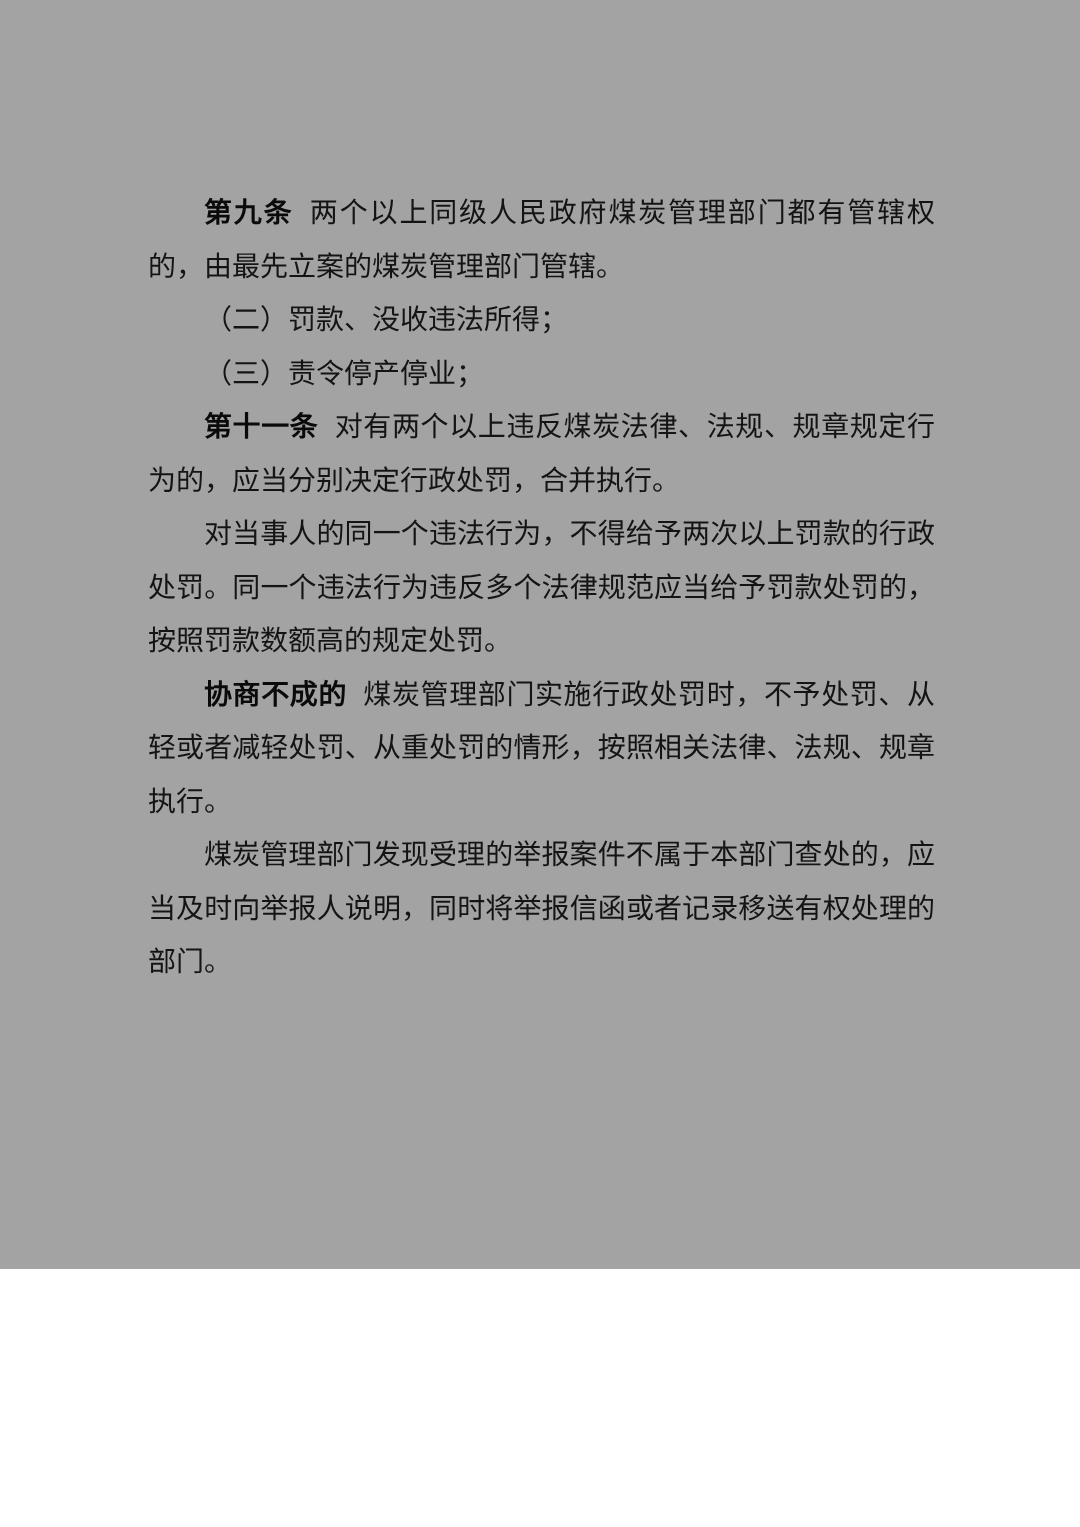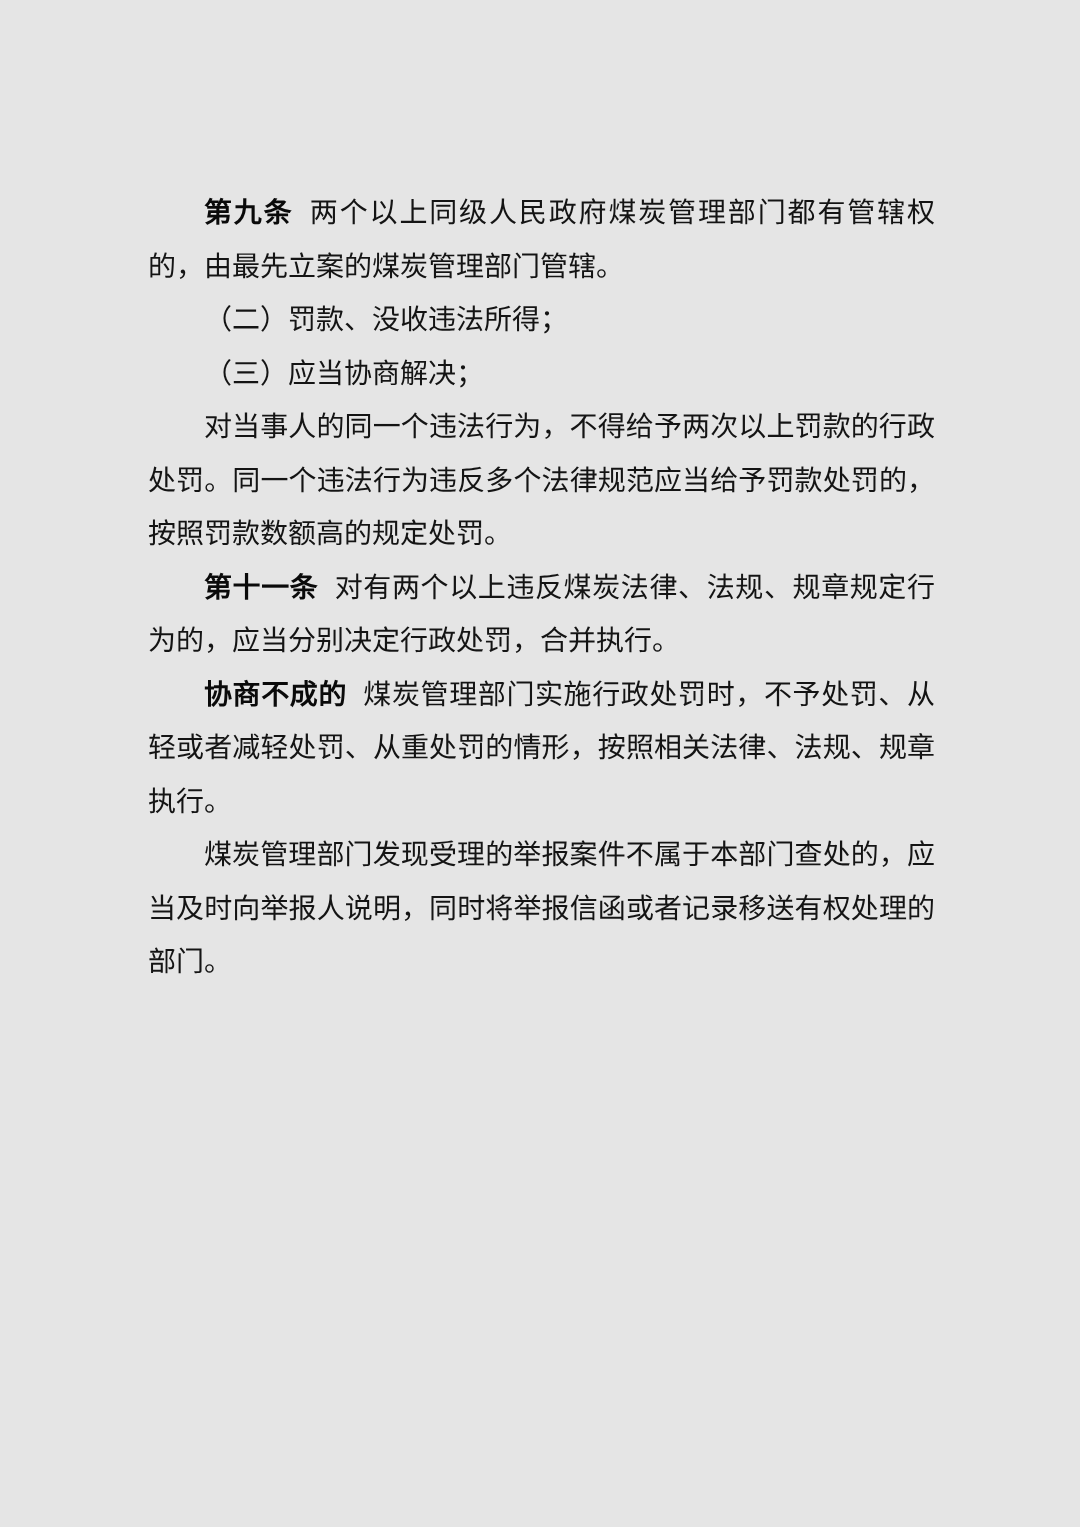--- a/index.html
+++ b/index.html
@@ -8,22 +8,22 @@
   }
   body {
     width: 1080px;
     height: 1527px;
     background: #ffffff;
     overflow: hidden;
   }
   .page {
     box-sizing: border-box;
     width: 1080px;
-    height: 1527px;
-    background: #e5e5e5;
+    height: 1269px;
+    background: #a3a3a3;
     padding: 186px 145px 0 148px;
   }
   .doc {
     font-family: "Liberation Serif", "DejaVu Serif", serif;
     font-size: 28px;
     line-height: 53.5px;
     color: #141414;
     text-align: justify;
     text-justify: inter-character;
   }
@@ -39,19 +39,19 @@
     color: #0a0a0a;
   }
 </style>
 </head>
 <body>
 
 <main class="page">
   <section class="doc" id="doc-body">
       <p><strong class="article-lead">第九条</strong><span>两个以上同级人民政府煤炭管理部门都有管辖权的，由最先立案的煤炭管理部门管辖。</span></p>
       <p><span>（二）罚款、没收违法所得；</span></p>
-      <p><span>（三）应当协商解决；</span></p>
+      <p><span>（三）责令停产停业；</span></p>
+      <p><strong class="article-lead">第十一条</strong><span>对有两个以上违反煤炭法律、法规、规章规定行为的，应当分别决定行政处罚，合并执行。</span></p>
       <p><span>对当事人的同一个违法行为，不得给予两次以上罚款的行政处罚。同一个违法行为违反多个法律规范应当给予罚款处罚的，按照罚款数额高的规定处罚。</span></p>
-      <p><strong class="article-lead">第十一条</strong><span>对有两个以上违反煤炭法律、法规、规章规定行为的，应当分别决定行政处罚，合并执行。</span></p>
       <p><strong class="article-lead">协商不成的</strong><span>煤炭管理部门实施行政处罚时，不予处罚、从轻或者减轻处罚、从重处罚的情形，按照相关法律、法规、规章执行。</span></p>
       <p><span>煤炭管理部门发现受理的举报案件不属于本部门查处的，应当及时向举报人说明，同时将举报信函或者记录移送有权处理的部门。</span></p>
     </section>
 </main>
 
 </body></html>

